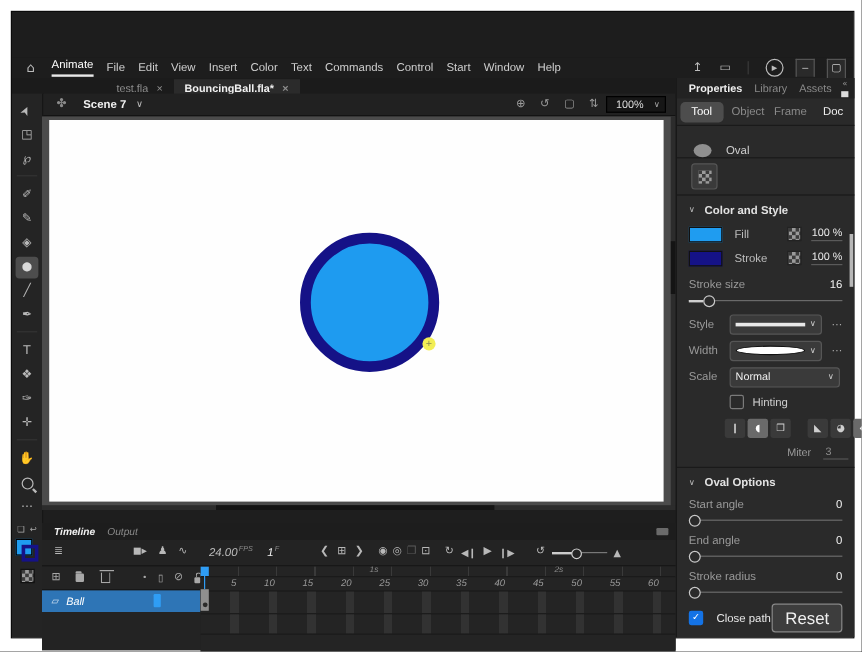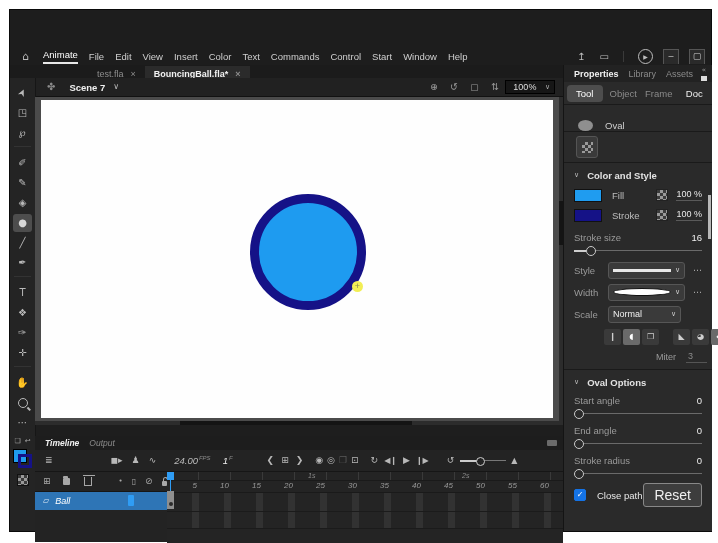--- a/index.html
+++ b/index.html
@@ -355,24 +355,28 @@
     <div class="dd-row">
       <span class="dlabel">Width</span>
       <span class="dd">
         <span class="lens"></span>
         <span class="ic chev">∨</span>
       </span>
       <span class="dots">⋯</span>
     </div>
     <div class="dd-row">
       <span class="dlabel">Scale</span>
-      <span class="dd" style="margin-right:21px;">
+      <span class="dd" style="margin-right:2px;">
         <span class="txt">Normal</span>
         <span class="ic chev">∨</span>
       </span>
+    </div>
+    <div class="hint-row">
+      <span class="cbx"></span>
+      <span class="hl">Hinting</span>
     </div>
     <div class="capjoin-row">
       <span class="cjg">
         <span class="cjb">
             <span class="ic">❙</span>
           </span>
         <span class="cjb sel">
             <span class="ic">◖</span>
           </span>
         <span class="cjb">

